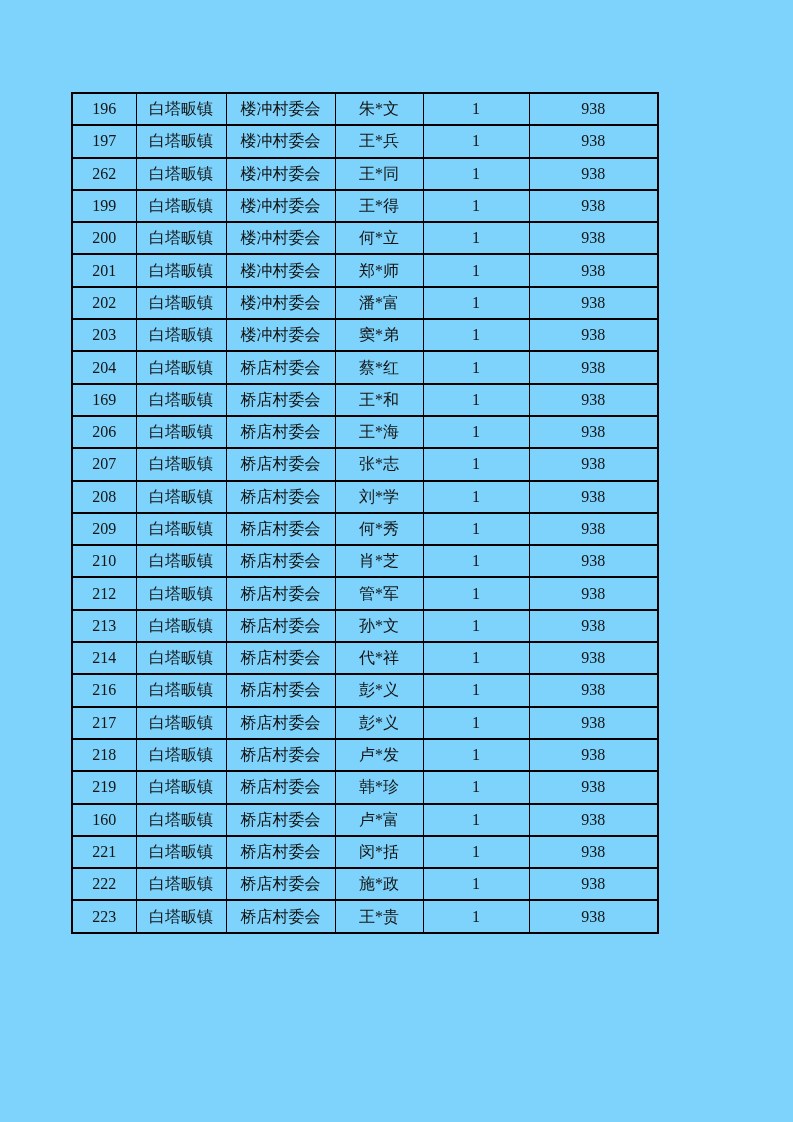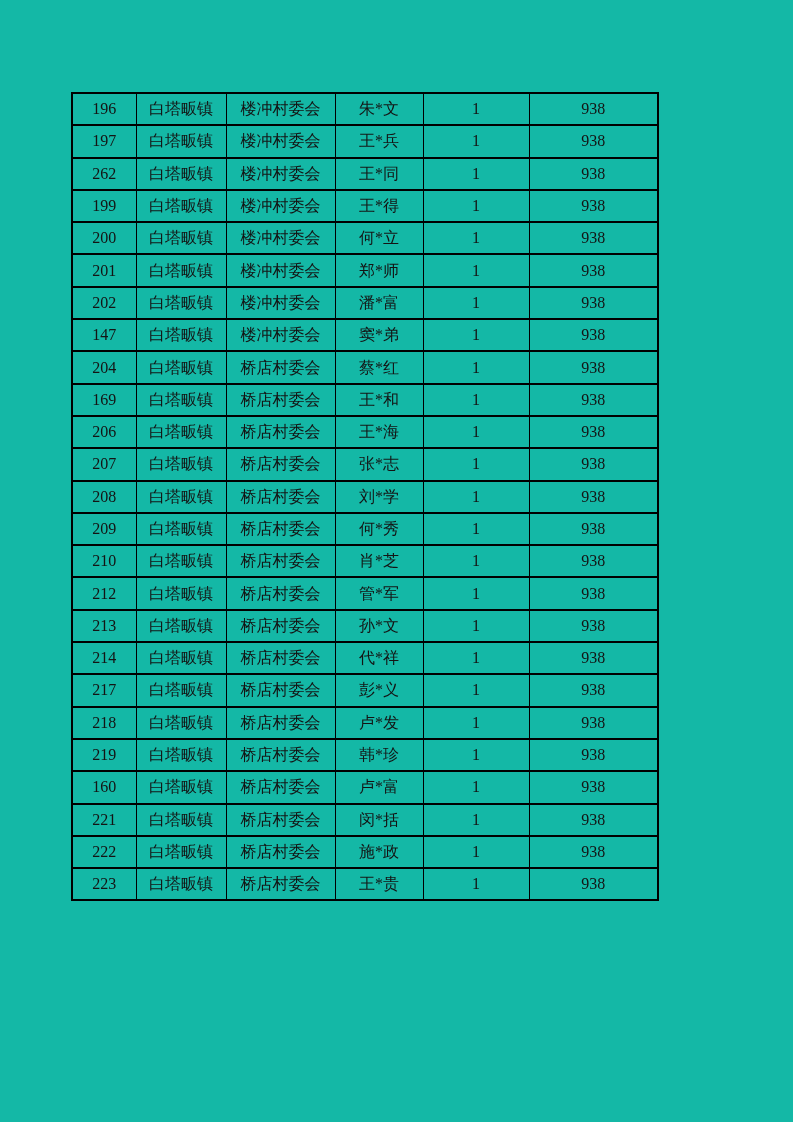--- a/index.html
+++ b/index.html
@@ -13,21 +13,21 @@
     position: relative;
     font-family: "Liberation Serif", "DejaVu Serif", serif;
     color: #141414;
   }
   .page {
     position: absolute;
     left: 0;
     top: 0;
     width: 793px;
     height: 1122px;
-    background: #14b8a6;
+    background: #7dd3fc;
     overflow: hidden;
   }
   table.roster {
     position: absolute;
     left: 71px;
     top: 92px;
     width: 586px;
     border-collapse: collapse;
     table-layout: fixed;
     border: 2px solid #000000;
@@ -118,21 +118,21 @@
         </tr>
         <tr>
           <td>202</td>
           <td>白塔畈镇</td>
           <td>楼冲村委会</td>
           <td>潘*富</td>
           <td>1</td>
           <td>938</td>
         </tr>
         <tr>
-          <td>147</td>
+          <td>203</td>
           <td>白塔畈镇</td>
           <td>楼冲村委会</td>
           <td>窦*弟</td>
           <td>1</td>
           <td>938</td>
         </tr>
         <tr>
           <td>204</td>
           <td>白塔畈镇</td>
           <td>桥店村委会</td>
@@ -202,20 +202,28 @@
           <td>桥店村委会</td>
           <td>孙*文</td>
           <td>1</td>
           <td>938</td>
         </tr>
         <tr>
           <td>214</td>
           <td>白塔畈镇</td>
           <td>桥店村委会</td>
           <td>代*祥</td>
+          <td>1</td>
+          <td>938</td>
+        </tr>
+        <tr>
+          <td>216</td>
+          <td>白塔畈镇</td>
+          <td>桥店村委会</td>
+          <td>彭*义</td>
           <td>1</td>
           <td>938</td>
         </tr>
         <tr>
           <td>217</td>
           <td>白塔畈镇</td>
           <td>桥店村委会</td>
           <td>彭*义</td>
           <td>1</td>
           <td>938</td>

